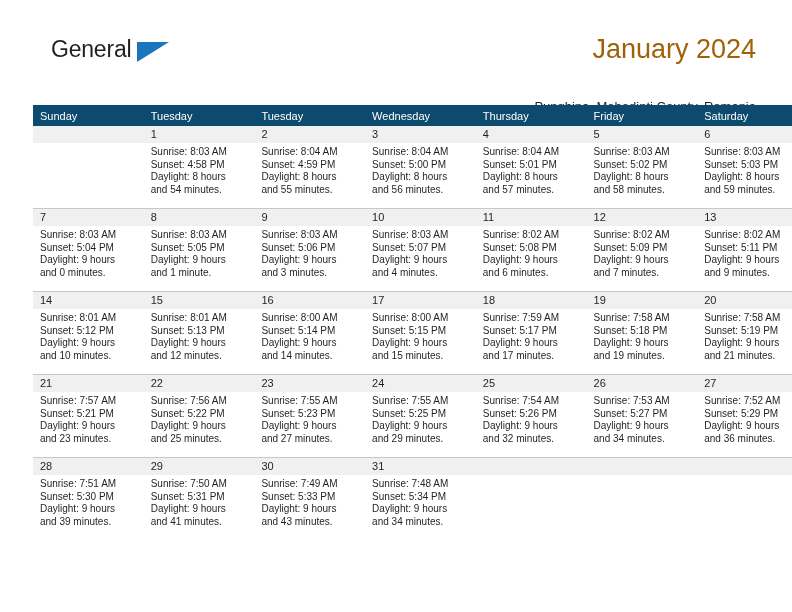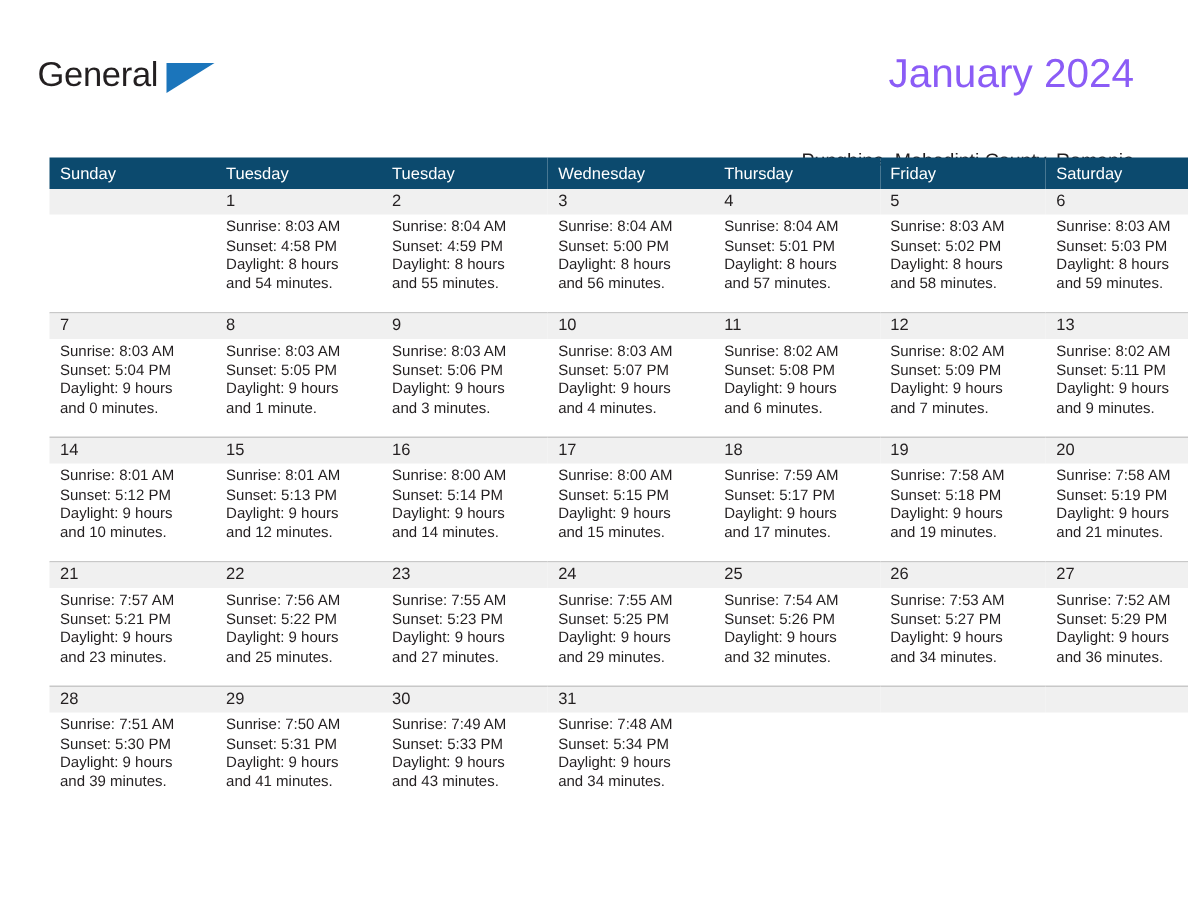--- a/index.html
+++ b/index.html
@@ -24,21 +24,21 @@
   
   .top {
     position: absolute;
     left: 0;
     top: 0;
     width: 792px;
     height: 100px;
   }
   .logo {
     position: absolute;
-    left: 25px;
+    left: 51px;
     top: 36px;
     width: 180px;
     height: 48px;
   }
   .logo-general {
     position: absolute;
     left: 0;
     top: 0;
     font-size: 23px;
     letter-spacing: -0.2px;
@@ -63,21 +63,21 @@
     color: #1b75bb;
     font-family: "Liberation Sans", sans-serif;
     margin-top: 48px;
   }
 
   .title {
     position: absolute;
     right: 36px;
     top: 34px;
     font-size: 27px;
-    color: #8b5cf6;
+    color: #a16207;
     white-space: nowrap;
   }
   .subtitle {
     position: absolute;
     right: 36px;
     top: 79px;
     font-size: 13px;
     color: #231f20;
     text-align: right;
     white-space: nowrap;

